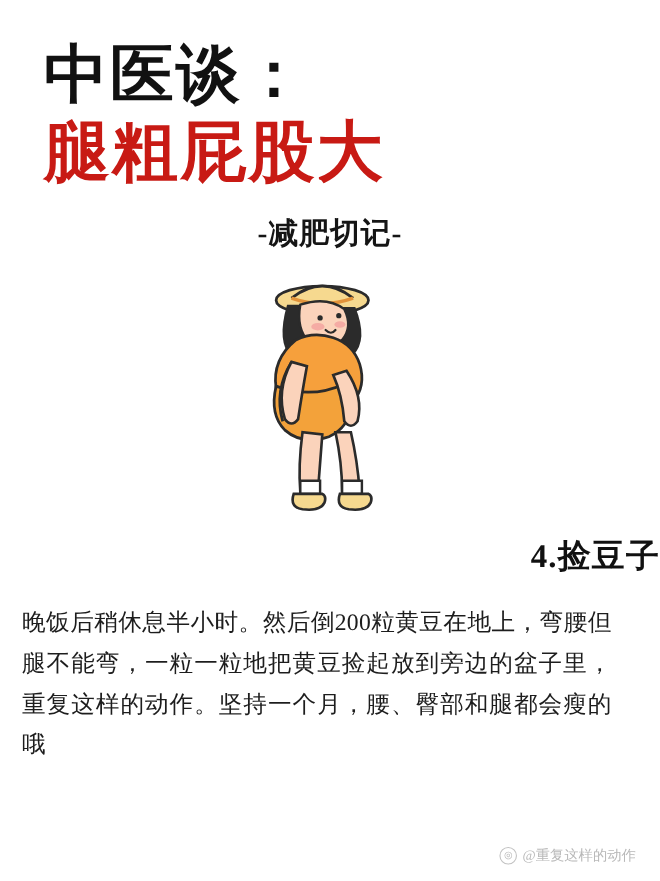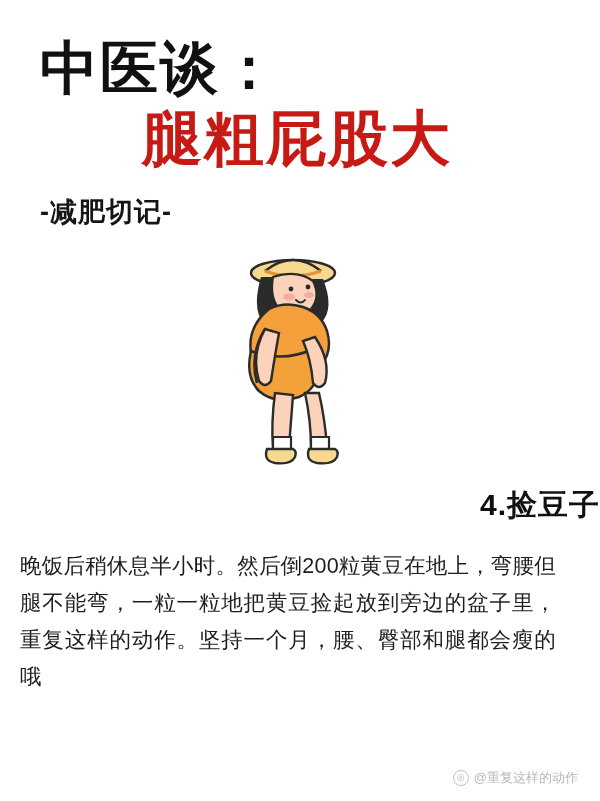--- a/index.html
+++ b/index.html
@@ -15,46 +15,48 @@
     position: relative;
     overflow: hidden;
   }
   .poster {
     width: 600px;
     height: 801px;
     position: relative;
     box-sizing: border-box;
     padding: 0;
     background: #ffffff;
+    font-family: Liberation Serif, serif;
   }
 
   
   .headline {
     padding: 38px 40px 0 40px;
   }
   .title-line1 {
     font-size: 58px;
     font-weight: bold;
     letter-spacing: 2px;
     line-height: 1.05;
     color: #111111;
     text-align: left;
   }
   .title-line2 {
     font-size: 60px;
     font-weight: bold;
     letter-spacing: 2px;
     line-height: 1.12;
     color: #c81a14;
-    text-align: center;
+    text-align: left;
     padding-right: 6px;
     margin-top: 6px;
   }
   .subtitle {
     margin-top: 22px;
+    text-align: center;
     font-size: 27px;
     font-weight: bold;
     letter-spacing: 1px;
     color: #151515;
   }
 
   
   .illustration {
     margin-top: 14px;
     height: 235px;

